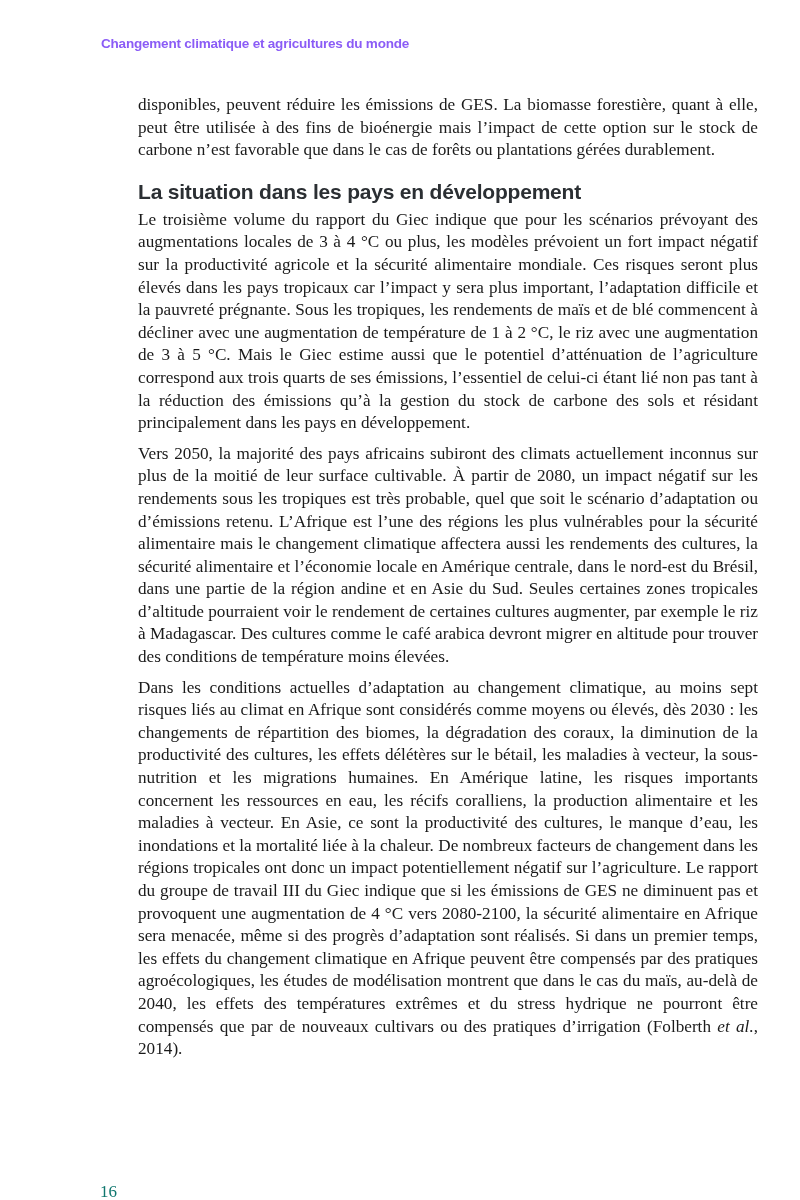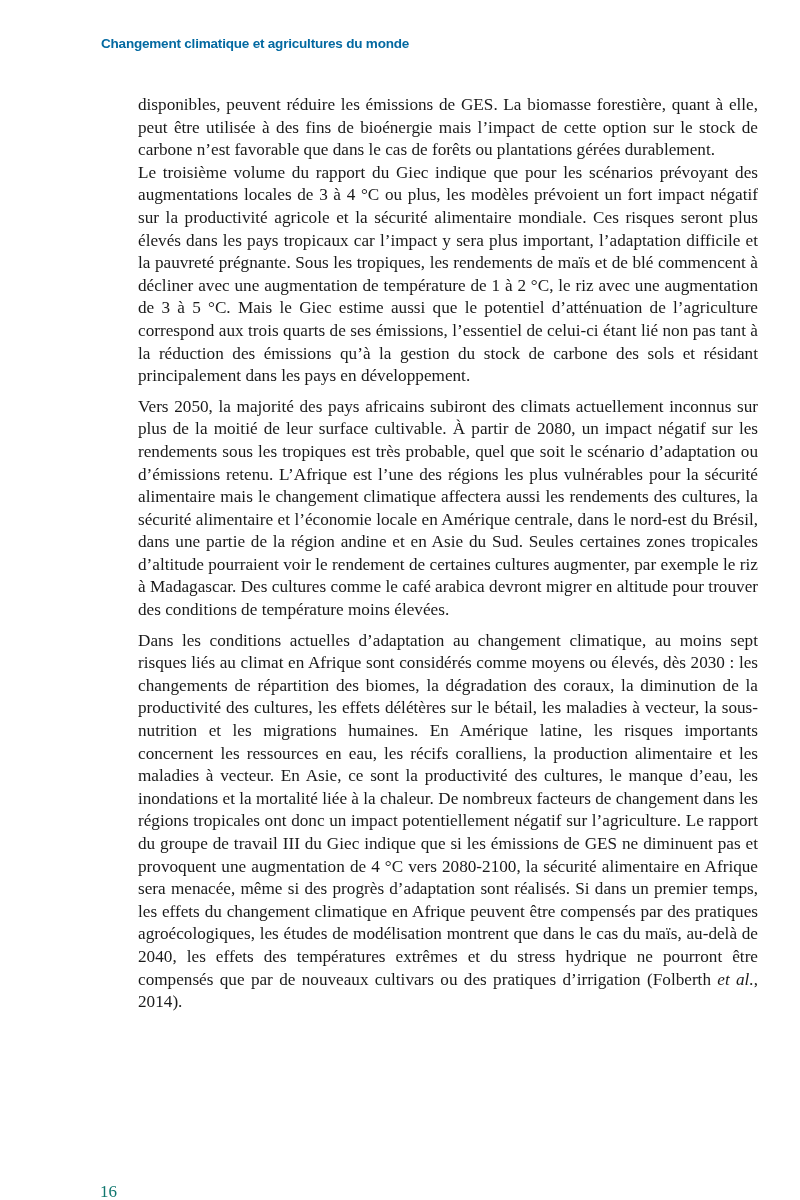--- a/index.html
+++ b/index.html
@@ -15,21 +15,21 @@
     color: #1a1a1a;
   }
   .running-header {
     position: absolute;
     left: 101px;
     top: 36px;
     font-family: "Liberation Sans", sans-serif;
     font-size: 13.5px;
     font-weight: bold;
     letter-spacing: -0.2px;
-    color: #0369a1;
+    color: #8b5cf6;
   }
   .content {
     position: absolute;
     left: 100px;
     top: 94px;
     width: 620px;
     font-family: "Liberation Serif", serif;
     font-size: 17.2px;
     line-height: 22.6px;
     text-align: justify;
@@ -61,18 +61,19 @@
   }
   em { font-style: italic; }
 </style>
 </head>
 <body>
 
 <div class="running-header">Changement climatique et agricultures du monde</div>
 
 <div class="content">
   <p class="first">disponibles, peuvent réduire les émissions de GES. La biomasse forestière, quant à elle, peut être utilisée à des fins de bioénergie mais l’impact de cette option sur le stock de carbone n’est favorable que dans le cas de forêts ou plantations gérées durablement.</p>
+  <h2 class="section-title">La situation dans les pays en développement</h2>
   <p>Le troisième volume du rapport du Giec indique que pour les scénarios prévoyant des augmentations locales de 3 à 4 °C ou plus, les modèles prévoient un fort impact négatif sur la productivité agricole et la sécurité alimentaire mondiale. Ces risques seront plus élevés dans les pays tropicaux car l’impact y sera plus important, l’adap­tation difficile et la pauvreté prégnante. Sous les tropiques, les rendements de maïs et de blé commencent à décliner avec une augmentation de température de 1 à 2 °C, le riz avec une augmentation de 3 à 5 °C. Mais le Giec estime aussi que le potentiel d’atténuation de l’agriculture correspond aux trois quarts de ses émissions, l’essentiel de celui-ci étant lié non pas tant à la réduction des émissions qu’à la gestion du stock de carbone des sols et résidant principalement dans les pays en développement.</p>
   <p>Vers 2050, la majorité des pays africains subiront des climats actuellement inconnus sur plus de la moitié de leur surface cultivable. À partir de 2080, un impact négatif sur les rendements sous les tropiques est très probable, quel que soit le scénario d’adaptation ou d’émissions retenu. L’Afrique est l’une des régions les plus vulné­rables pour la sécurité alimentaire mais le changement climatique affectera aussi les rendements des cultures, la sécurité alimentaire et l’économie locale en Amérique centrale, dans le nord-est du Brésil, dans une partie de la région andine et en Asie du Sud. Seules certaines zones tropicales d’altitude pourraient voir le rendement de certaines cultures augmenter, par exemple le riz à Madagascar. Des cultures comme le café arabica devront migrer en altitude pour trouver des conditions de température moins élevées.</p>
   <p><span>Dans les conditions actuelles d’adaptation au changement climatique, au moins sept risques liés au climat en Afrique sont considérés comme moyens ou élevés, dès 2030 : les changements de répartition des biomes, la dégradation des coraux, la diminution de la productivité des cultures, les effets délétères sur le bétail, les maladies à vecteur, la sous-nutrition et les migrations humaines. En Amérique latine, les risques impor­tants concernent les ressources en eau, les récifs coralliens, la production alimentaire et les maladies à vecteur. En Asie, ce sont la productivité des cultures, le manque d’eau, les inondations et la mortalité liée à la chaleur. De nombreux facteurs de chan­gement dans les régions tropicales ont donc un impact potentiellement négatif sur l’agriculture. Le rapport du groupe de travail III du Giec indique que si les émissions de GES ne diminuent pas et provoquent une augmentation de 4 °C vers 2080-2100, la sécurité alimentaire en Afrique sera menacée, même si des progrès d’adaptation sont réalisés. Si dans un premier temps, les effets du changement climatique en Afrique peuvent être compensés par des pratiques agroécologiques, les études de modélisa­tion montrent que dans le cas du maïs, au-delà de 2040, les effets des températures extrêmes et du stress hydrique ne pourront être compensés que par de nouveaux cultivars ou des pratiques d’irrigation (Folberth </span><em>et al.</em><span>, 2014).</span></p>
 </div>
 
 <div class="page-number">16</div>
 
 </body></html>

